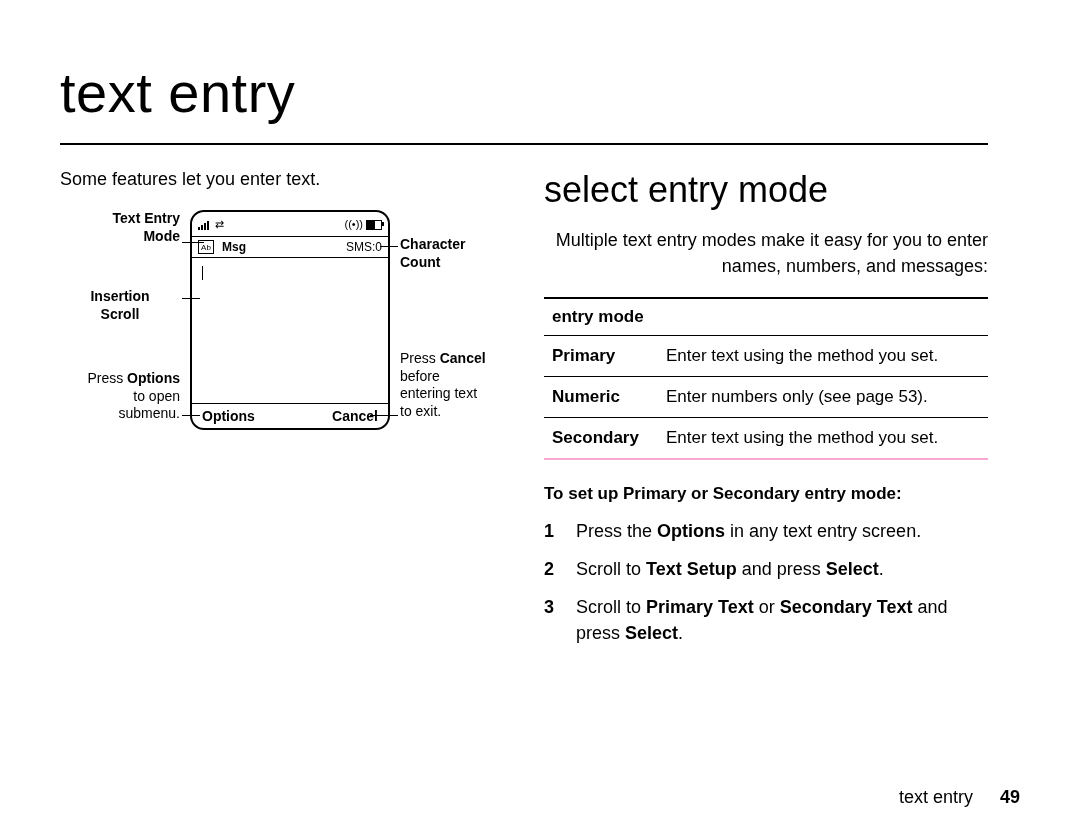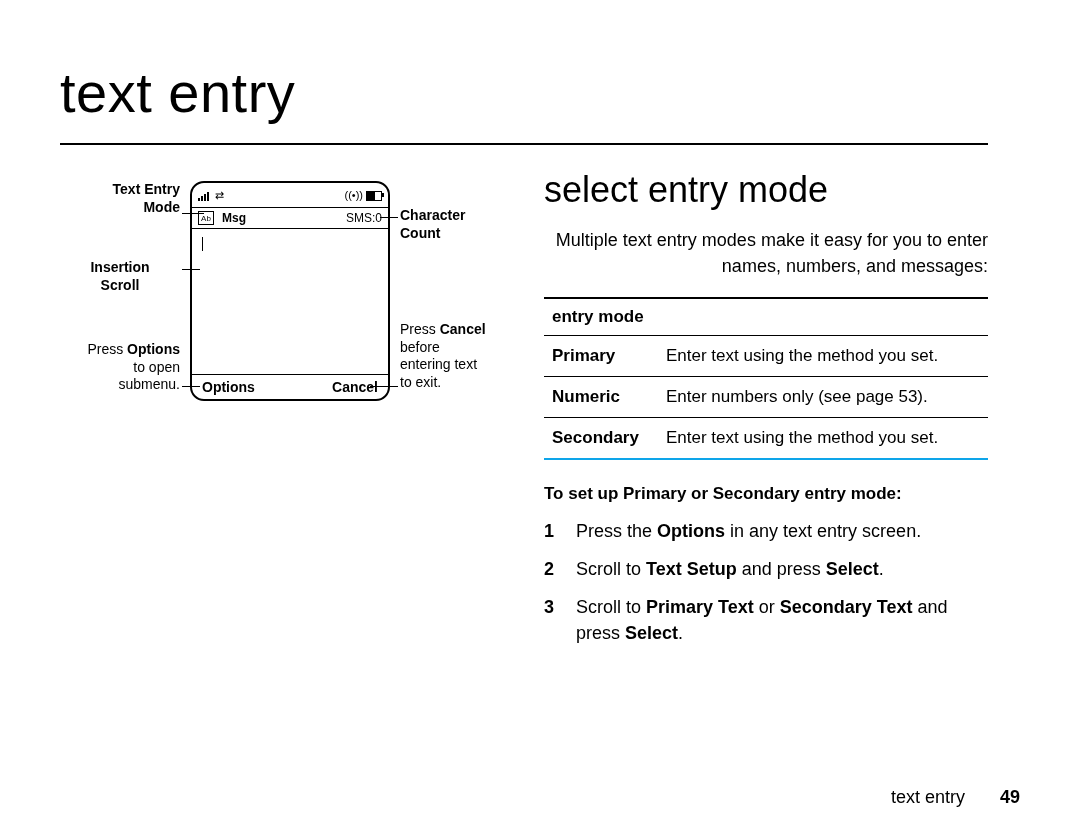--- a/index.html
+++ b/index.html
@@ -153,21 +153,21 @@
     font-weight: 700;
     border-top: 2px solid #000;
     border-bottom: 1px solid #000;
     padding: 8px 8px;
   }
   table.entry-modes td {
     border-bottom: 1px solid #000;
     padding: 10px 8px;
     vertical-align: top;
   }
-  table.entry-modes tr:last-child td { border-bottom: 2px solid #0ea5e9; }
+  table.entry-modes tr:last-child td { border-bottom: 2px solid #f9a8d4; }
   table.entry-modes td:first-child {
     font-family: "Arial Narrow", Arial, sans-serif;
     font-weight: 700;
     white-space: nowrap;
     padding-right: 16px;
     width: 90px;
   }
   .subhead {
     font-weight: 700;
     font-size: 17px;
@@ -185,32 +185,33 @@
     padding: 6px 0;
     line-height: 1.45;
   }
   ol.steps li .num { font-weight: 700; min-width: 14px; }
   .footer {
     position: absolute;
     right: 60px;
     bottom: 26px;
     font-size: 18px;
   }
-  .footer .pg { font-weight: 700; margin-left: 30px; }
+  .footer .pg { font-weight: 700; margin-left: 22px; }
 </style>
 </head>
 <body>
 
 <div class="page">
   <h1 class="page-title">text entry</h1>
   <hr class="rule">
 
   <div class="columns">
 
     <div class="col">
+      <p class="intro">Some features let you enter text.</p>
 
       <div class="diagram">
 
         <div class="phone">
           <div class="status-bar">
             <div class="status-left">
               <span class="sig-icon">
                   <span></span>
                   <span></span>
                   <span></span>

